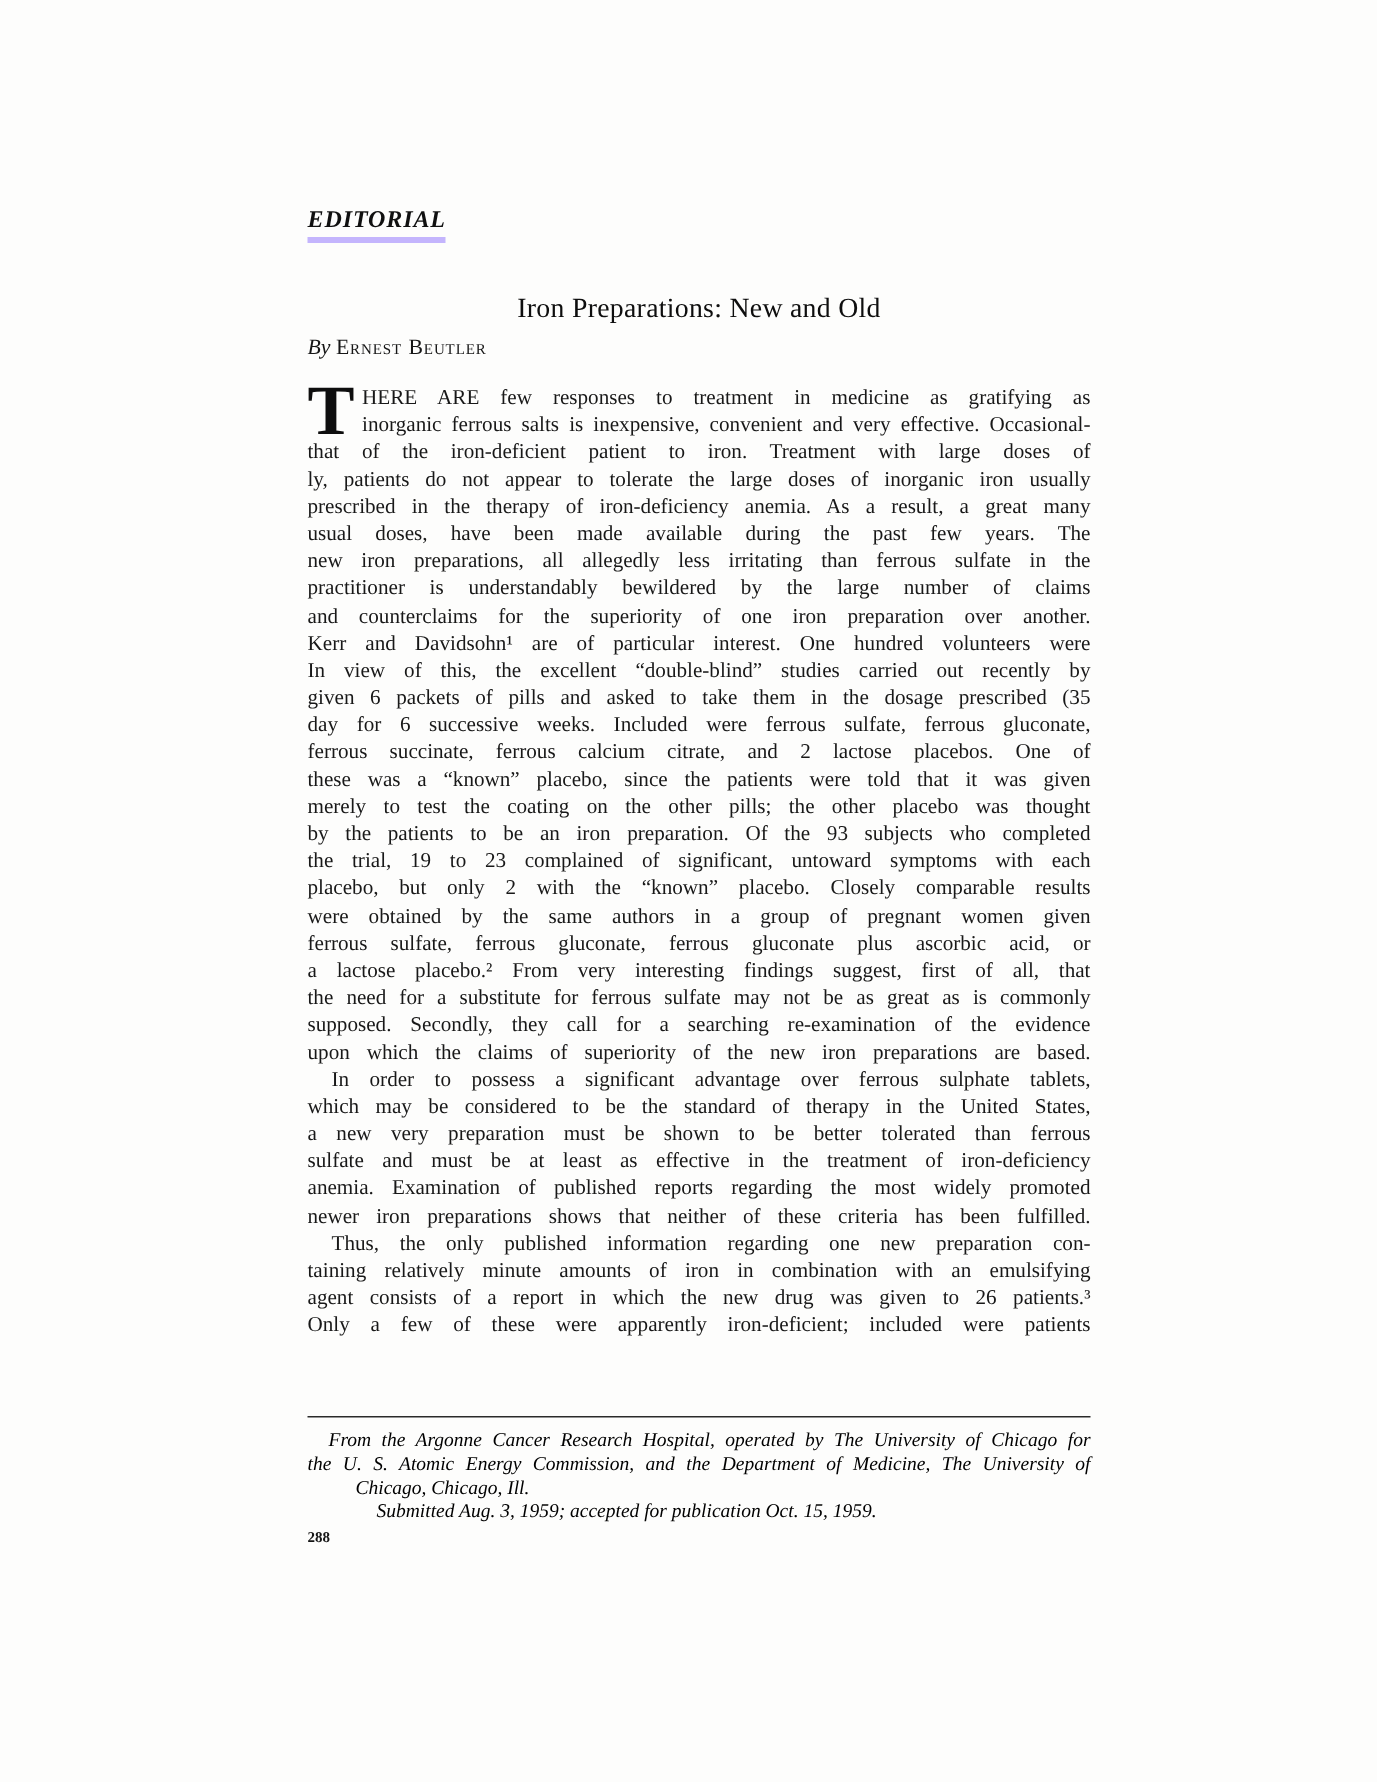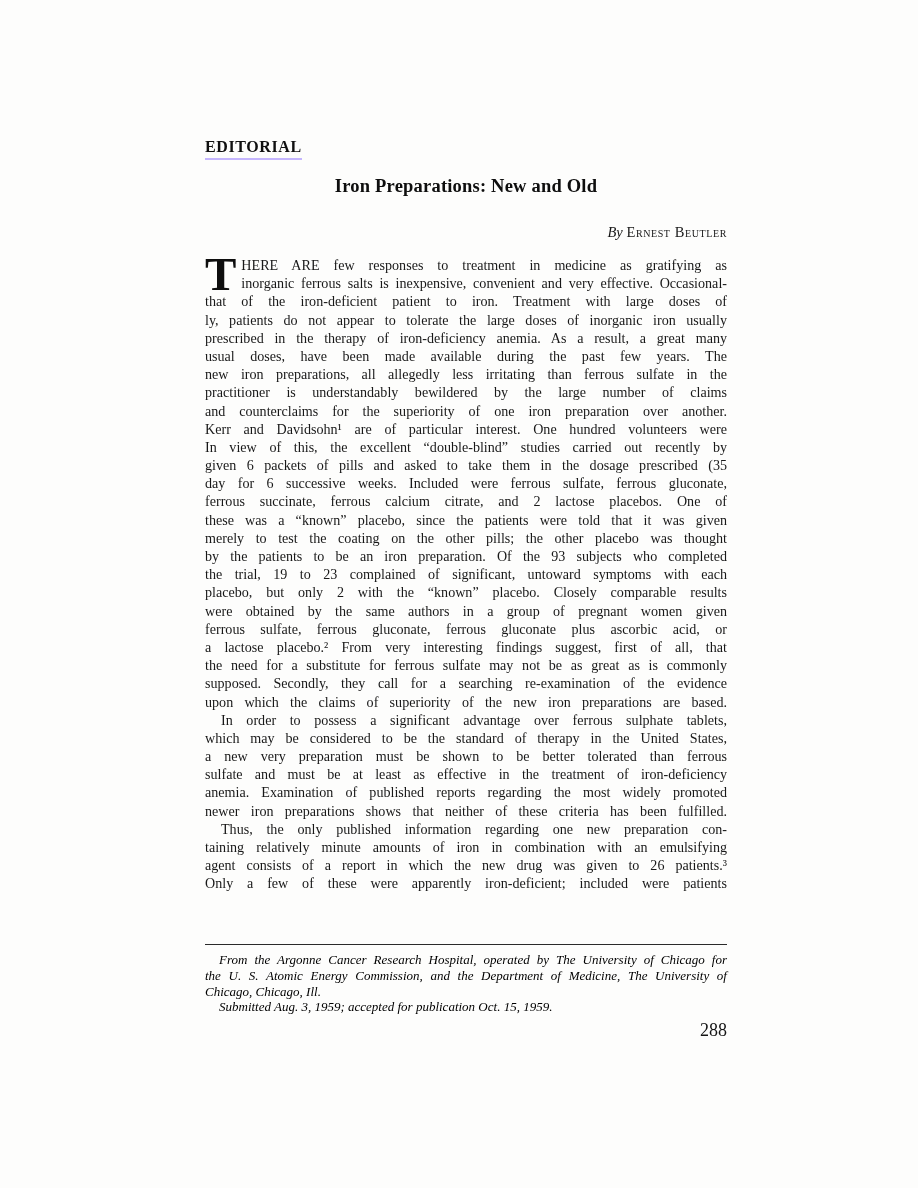--- a/index.html
+++ b/index.html
@@ -17,40 +17,41 @@
     overflow: hidden;
   }
   .section-label {
     position: absolute;
     left: 205px;
     top: 138px;
     font-size: 16px;
     font-weight: bold;
     letter-spacing: 0.6px;
     color: #101010;
-    border-bottom: 2px solid #c4b5fd;
+    border-bottom: 4px solid #c4b5fd;
     padding-bottom: 2px;
+    font-style: italic;
   }
   .title-row {
     position: absolute;
     left: 205px;
-    top: 176px;
+    top: 196px;
     width: 522px;
     text-align: center;
     font-size: 18.5px;
-    font-weight: bold;
+    font-weight: normal;
     letter-spacing: 0.2px;
     color: #0e0e0e;
   }
   .byline-row {
     position: absolute;
     left: 205px;
     top: 224px;
     width: 522px;
-    text-align: right;
+    text-align: left;
     font-size: 14.5px;
     color: #161616;
   }
   .byline-prefix { font-style: italic; }
   .author-name {
     font-variant: small-caps;
     letter-spacing: 0.6px;
   }
   .article-body {
     position: absolute;
@@ -61,21 +62,21 @@
     line-height: 18.2px;
     color: #181818;
   }
   .para { margin: 0; }
   .line {
     text-align: justify;
     text-align-last: justify;
     height: 18.2px;
     overflow: visible;
   }
-  .line.endline { text-align-last: left; }
+  .line.endline { text-align-last: left; margin-left: 32px; }
   .line.indent { text-indent: 16px; }
   .dropcap {
     float: left;
     font-size: 47px;
     line-height: 34px;
     height: 34px;
     margin: 1px 5px 0 0;
     font-weight: bold;
     color: #0e0e0e;
   }
@@ -96,23 +97,23 @@
     font-style: italic;
     color: #000000;
   }
   .footnote .line { height: 15.8px; }
   .footnote .line.indent { text-indent: 14px; }
   .page-number {
     position: absolute;
     left: 205px;
     top: 1020px;
     width: 522px;
-    text-align: right;
-    font-size: 18px;
-    font-weight: normal;
+    text-align: left;
+    font-size: 10px;
+    font-weight: bold;
     color: #141414;
   }
 </style>
 </head>
 <body>
 
 <div class="page">
 
   <div class="section-label">EDITORIAL</div>
 

